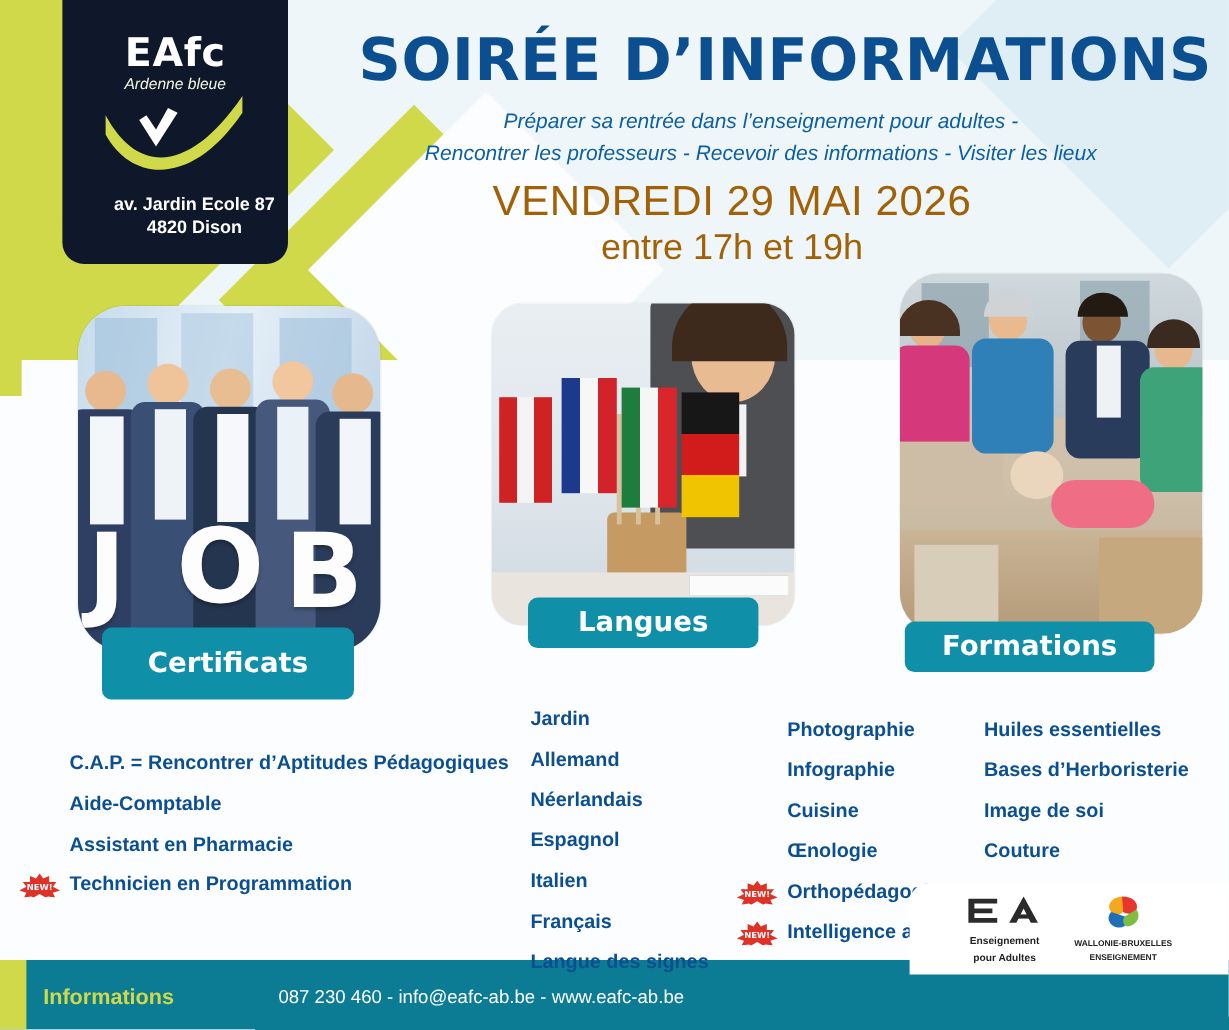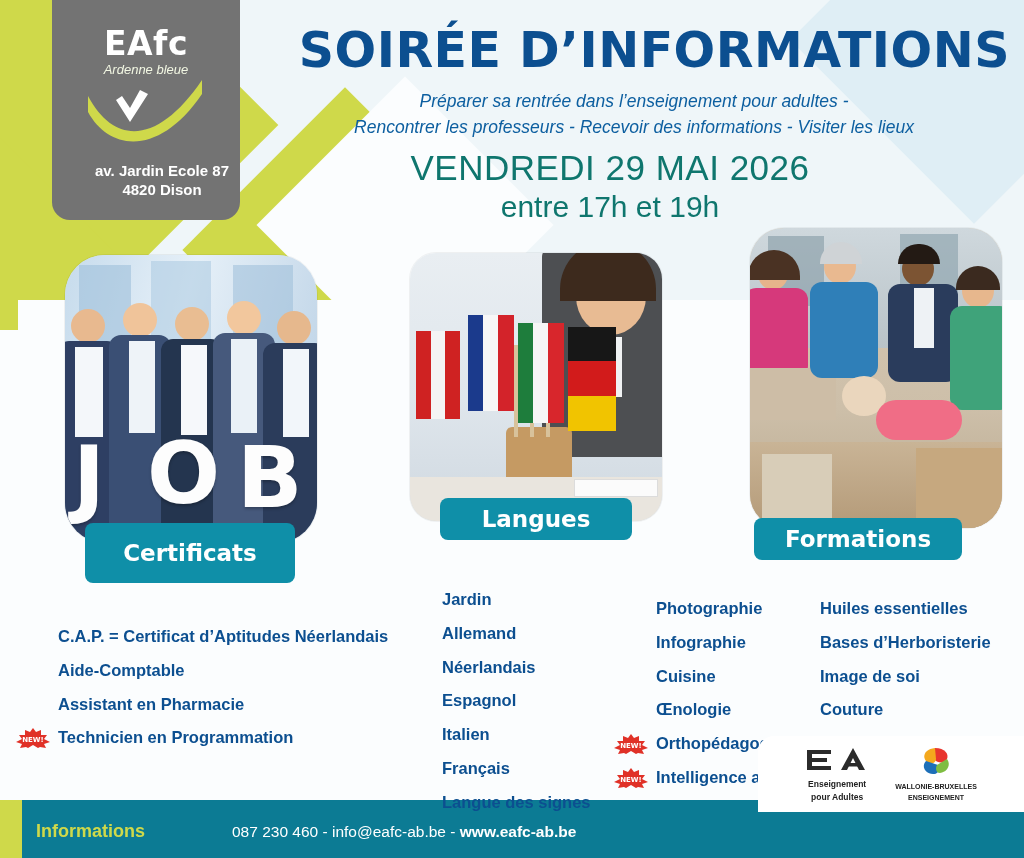--- a/index.html
+++ b/index.html
@@ -53,21 +53,21 @@
   }
   .footer-green {
     position: absolute; left: 0; bottom: 0; width: 22px; height: 58px;
     background: #cfd94a;
   }
 
   
   .logo-box {
     position: absolute; left: 52px; top: 0;
     width: 188px; height: 220px;
-    background: #737373;
+    background: #0f172a;
     border-bottom-left-radius: 18px; border-bottom-right-radius: 18px;
     color: #fff; text-align: center;
   }
   .logo-inner {
     position: relative; width: 100%; height: 158px;
   }
   .logo-eafc {
     position: absolute; top: 24px; left: 0; width: 100%;
     font-size: 33px; font-weight: bold; letter-spacing: 0.5px;
     font-family: "DejaVu Sans", sans-serif;
@@ -92,21 +92,21 @@
     font-size: 49px; font-weight: bold; letter-spacing: 0.5px;
     font-family: "DejaVu Sans", sans-serif;
   }
   .subtitle {
     position: absolute; left: 264px; top: 88px; width: 740px;
     text-align: center; color: #0d5fa0;
     font-size: 17.5px; font-style: italic; line-height: 1.5;
   }
   .datebox {
     position: absolute; left: 300px; top: 148px; width: 620px;
-    text-align: center; color: #0f766e;
+    text-align: center; color: #a16207;
   }
   .datebox .d1 { font-size: 35px; letter-spacing: 0.5px; }
   .datebox .d2 { font-size: 30px; margin-top: 2px; }
 
   
   .card { position: absolute; }
   .photo {
     border-radius: 34px 34px 34px 34px;
     overflow: hidden; position: relative;
     box-shadow: 0 0 0 1px rgba(0,0,0,0.05);
@@ -182,21 +182,21 @@
 
   
   .info-label {
     position: absolute; left: 36px; bottom: 16px;
     color: #cfd94a; font-size: 18px; font-weight: bold;
   }
   .footer-contact {
     position: absolute; left: 232px; bottom: 17px;
     color: #fff; font-size: 15.5px;
   }
-  .footer-contact .site { font-weight: bold; }
+  .footer-contact .site { font-weight: normal; }
   .footer-logos {
     position: absolute; right: 0; bottom: 46px;
     width: 266px; height: 76px;
     background: #fff;
     border-top-left-radius: 16px;
     display: flex; align-items: center; justify-content: center; gap: 26px;
   }
   .flogo { text-align: center; color: #222; }
   .flogo .lbl { font-size: 8.5px; font-weight: bold; line-height: 1.2; margin-top: 3px; }
   .flogo .lbl.small { font-size: 7px; }
@@ -331,21 +331,21 @@
     <div style="position:absolute;left:126px;top:172px;width:86px;height:40px;background:#f06d86;border-radius:22px;"></div>
     <div style="position:absolute;left:0;bottom:0;width:100%;height:86px;background:linear-gradient(to bottom,#c9b496,#b49a78);"></div>
     <div style="position:absolute;left:12px;bottom:0;width:70px;height:74px;background:#d8cdb8;"></div>
     <div style="position:absolute;left:166px;bottom:0;width:86px;height:80px;background:#c6a87f;"></div>
   </div>
   <div class="ribbon">Formations</div>
 </div>
 
 <div class="col certificats">
   <div class="item">
-    <span>C.A.P. = Certificat d’Aptitudes Néerlandais</span>
+    <span>C.A.P. = Rencontrer d’Aptitudes Pédagogiques</span>
   </div>
   <div class="item">
     <span>Aide-Comptable</span>
   </div>
   <div class="item">
     <span>Assistant en Pharmacie</span>
   </div>
   <div class="item">
     <svg class="new-badge" viewBox="0 0 34 20">
       <path d="M17 0 L20 4 L25 2 L25 7 L31 7 L28 11 L34 14 L28 16 L30 20 L24 19 L22 20 L17 17 L12 20 L10 19 L4 20 L6 16 L0 14 L6 11 L3 7 L9 7 L9 2 L14 4 Z" fill="#e03127"></path>

